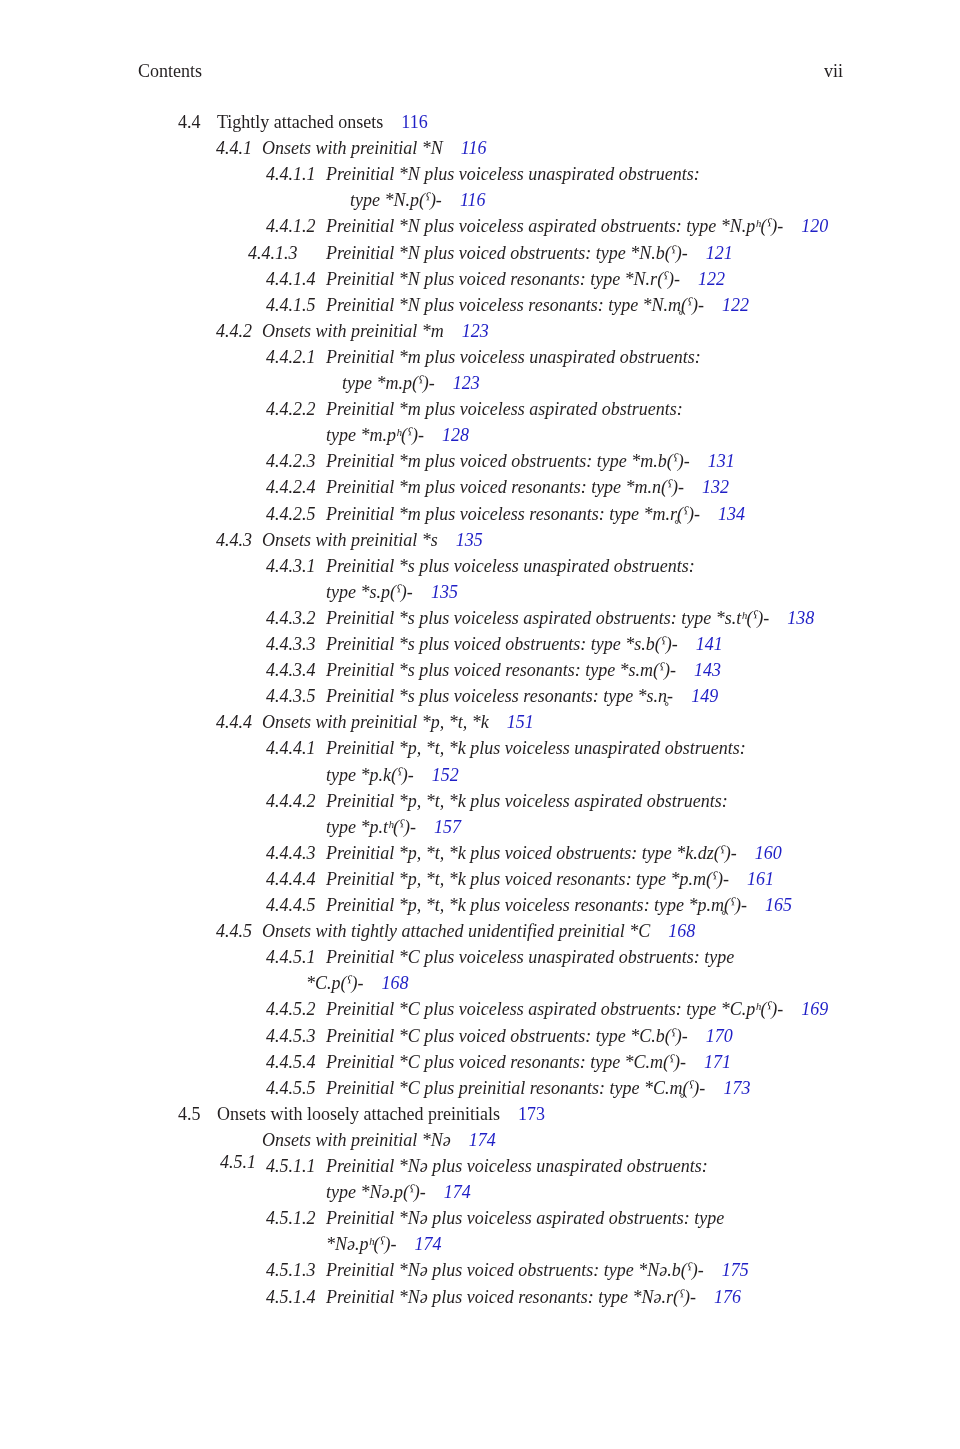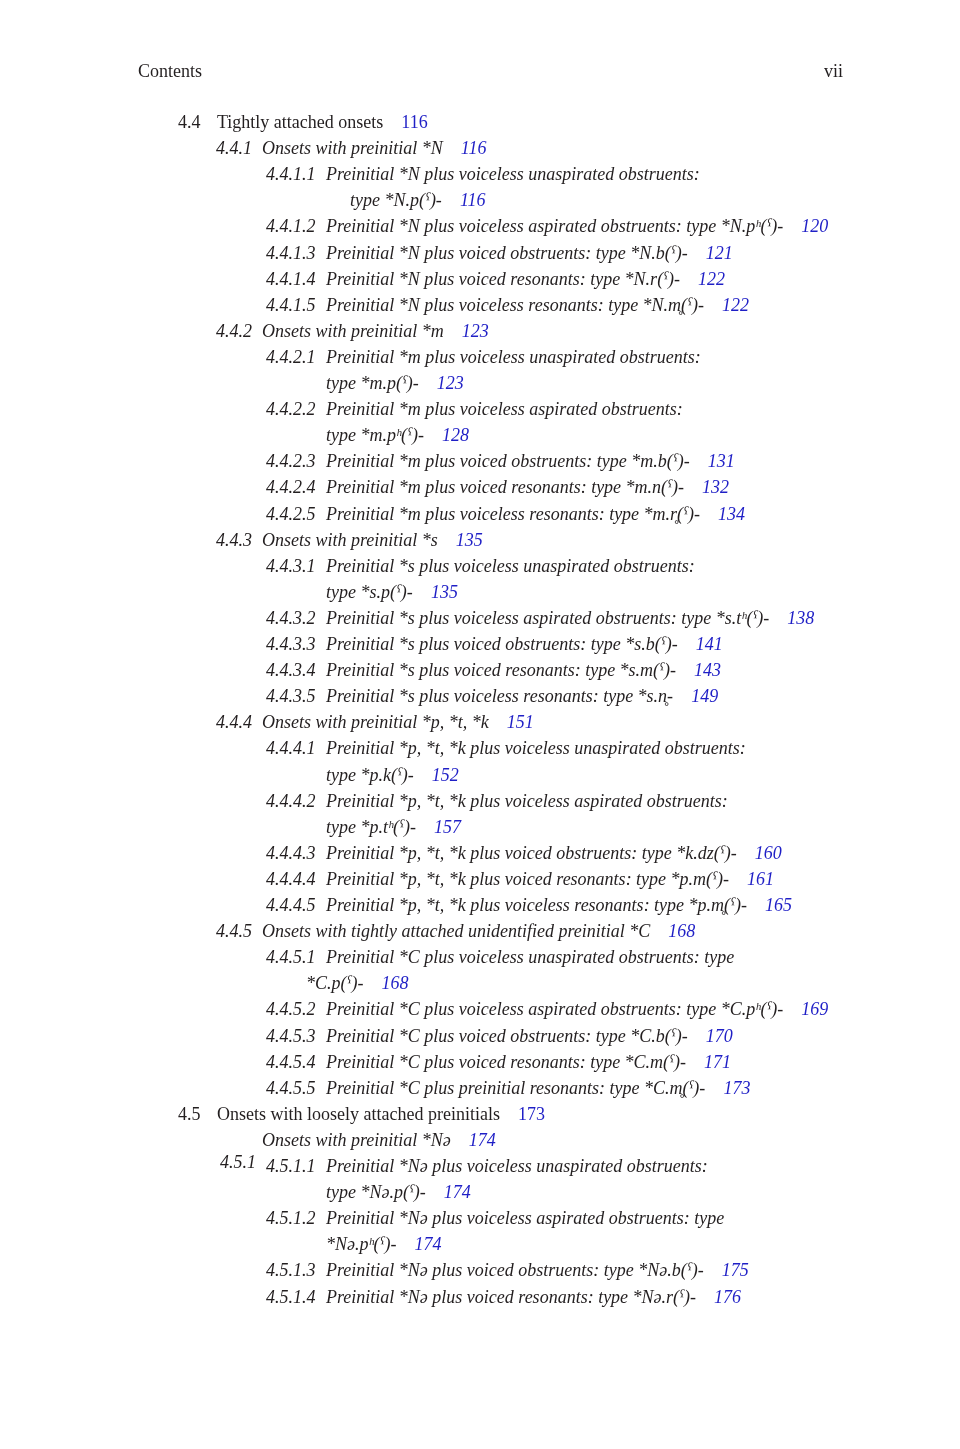--- a/index.html
+++ b/index.html
@@ -46,41 +46,41 @@
       <span class="txt" style="left: 326px;"><span>Preinitial *N plus voiceless unaspirated obstruents:</span></span>
     </div>
     <div class="line lvl3" style="top: 78.3px;">
       <span class="txt" style="left: 326px; margin-left: 24px;"><span>type *N.p(ˁ)-</span><a class="page">116</a></span>
     </div>
     <div class="line lvl3" style="top: 104.4px;">
       <span class="num" style="left: 266px;">4.4.1.2</span>
       <span class="txt" style="left: 326px;"><span>Preinitial *N plus voiceless aspirated obstruents: type *N.pʰ(ˁ)-</span><a class="page">120</a></span>
     </div>
     <div class="line lvl3" style="top: 130.5px;">
-      <span class="num" style="left: 266px;">4.4.1.3</span>
+      <span class="num" style="left: 248px;">4.4.1.3</span>
       <span class="txt" style="left: 326px;"><span>Preinitial *N plus voiced obstruents: type *N.b(ˁ)-</span><a class="page">121</a></span>
     </div>
     <div class="line lvl3" style="top: 156.6px;">
       <span class="num" style="left: 266px;">4.4.1.4</span>
       <span class="txt" style="left: 326px;"><span>Preinitial *N plus voiced resonants: type *N.r(ˁ)-</span><a class="page">122</a></span>
     </div>
     <div class="line lvl3" style="top: 182.7px;">
       <span class="num" style="left: 266px;">4.4.1.5</span>
       <span class="txt" style="left: 326px;"><span>Preinitial *N plus voiceless resonants: type *N.m̥(ˁ)-</span><a class="page">122</a></span>
     </div>
     <div class="line lvl2" style="top: 208.8px;">
       <span class="num" style="left: 216px;">4.4.2</span>
       <span class="txt" style="left: 262px;"><span>Onsets with preinitial *m</span><a class="page">123</a></span>
     </div>
     <div class="line lvl3" style="top: 234.9px;">
       <span class="num" style="left: 266px;">4.4.2.1</span>
       <span class="txt" style="left: 326px;"><span>Preinitial *m plus voiceless unaspirated obstruents:</span></span>
     </div>
     <div class="line lvl3" style="top: 261px;">
-      <span class="txt" style="left: 326px;"><span>type *m.p(ˁ)-</span><a class="page">123</a></span>
+      <span class="txt" style="left: 342px;"><span>type *m.p(ˁ)-</span><a class="page">123</a></span>
     </div>
     <div class="line lvl3" style="top: 287.1px;">
       <span class="num" style="left: 266px;">4.4.2.2</span>
       <span class="txt" style="left: 326px;"><span>Preinitial *m plus voiceless aspirated obstruents:</span></span>
     </div>
     <div class="line lvl3" style="top: 313.2px;">
       <span class="txt" style="left: 326px;"><span>type *m.pʰ(ˁ)-</span><a class="page">128</a></span>
     </div>
     <div class="line lvl3" style="top: 339.3px;">
       <span class="num" style="left: 266px;">4.4.2.3</span>

